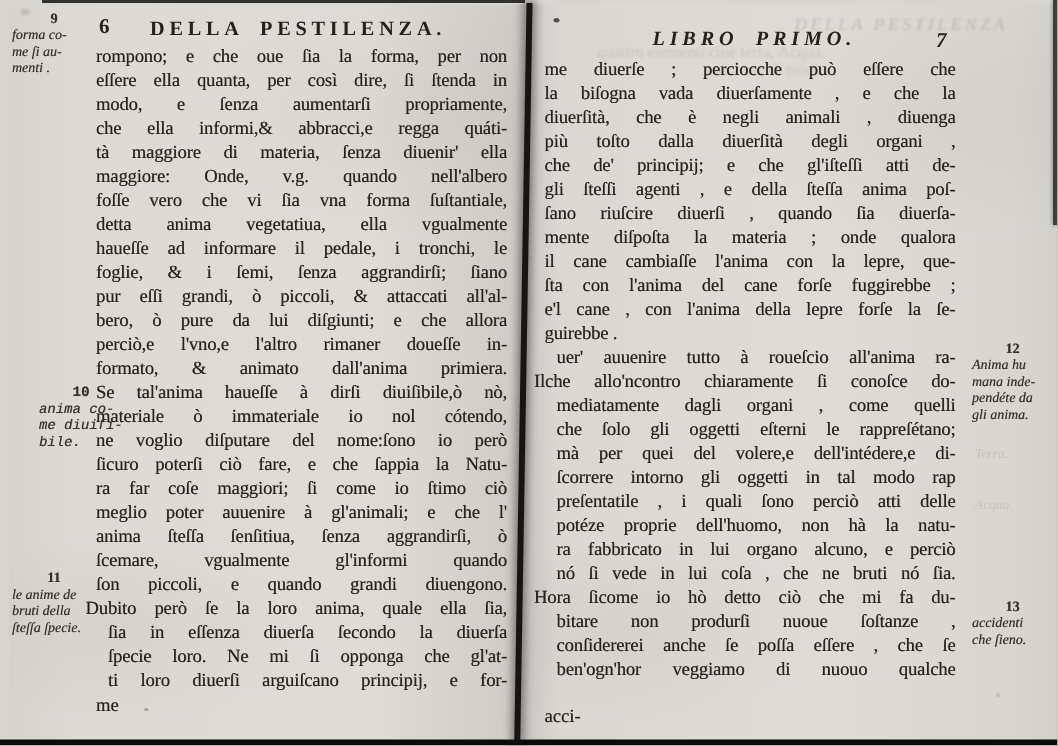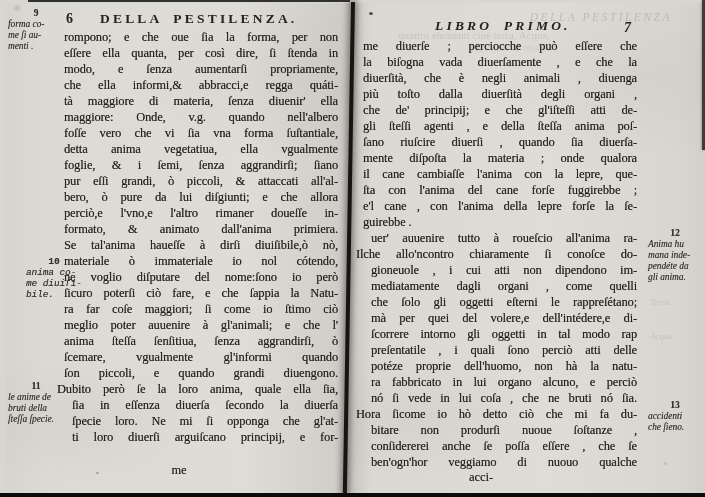--- a/index.html
+++ b/index.html
@@ -21,21 +21,21 @@
   .pg-header{position:absolute;height:16px;font-size:13.5px;}
   .pg-title{letter-spacing:3.2px;word-spacing:5px;font-weight:bold;white-space:nowrap;}
   .pg-num{font-weight:bold;font-size:14px;}
   .body-col{position:absolute;}
   .bl{height:16px;line-height:16px;overflow:hidden;text-align:justify;text-align-last:justify;
       font-size:12.4px;letter-spacing:-0.1px;position:relative;
       text-shadow:0.2px 0.2px 0.35px rgba(35,28,22,0.55);}
   .bl.nj{text-align-last:left;}
   .bl.hf{margin-left:-7px;width:calc(100% + 7px);}
   .bl.hc{padding-left:8px;}
-  .catchword{position:absolute;font-size:12.4px;text-align:center;
+  .catchword{position:absolute;font-size:12.4px;text-align:left;
       text-shadow:0.2px 0.2px 0.35px rgba(35,28,22,0.55);}
   .mnote{position:absolute;font-style:italic;font-size:9.3px;line-height:11px;color:#332f29;
       text-shadow:0.2px 0.2px 0.3px rgba(40,34,28,0.5);}
   .mnote .num{text-align:center;font-style:normal;font-size:9.5px;font-weight:bold;}
   .ghost{position:absolute;color:#6f6b62;pointer-events:none;}
   .gutter{position:absolute;left:351px;top:2px;width:3.5px;height:492px;
       background:#161514;transform:rotate(0.95deg);transform-origin:top center;
       box-shadow:0 0 6px 2px rgba(55,50,45,0.55);}
   .art{position:absolute;pointer-events:none;}
   .speck{position:absolute;border-radius:50%;background:rgba(55,48,40,0.35);pointer-events:none;}
@@ -55,20 +55,21 @@
 
     <div class="body-col" id="left-body" style="left:58px;top:26px;width:274px;">
         <div class="bl">rompono; e che oue ſia la forma, per non</div>
         <div class="bl">eſſere ella quanta, per così dire, ſi ſtenda in</div>
         <div class="bl">modo, e ſenza aumentarſi propriamente,</div>
         <div class="bl">che ella informi,&amp; abbracci,e regga quáti-</div>
         <div class="bl">tà maggiore di materia, ſenza diuenir' ella</div>
         <div class="bl">maggiore: Onde, v.g. quando nell'albero</div>
         <div class="bl">foſſe vero che vi ſia vna forma ſuſtantiale,</div>
         <div class="bl">detta anima vegetatiua, ella vgualmente</div>
+        <div class="bl">haueſſe ad informare il pedale, i tronchi, le</div>
         <div class="bl">foglie, &amp; i ſemi, ſenza aggrandirſi; ſiano</div>
         <div class="bl">pur eſſi grandi, ò piccoli, &amp; attaccati all'al-</div>
         <div class="bl">bero, ò pure da lui diſgiunti; e che allora</div>
         <div class="bl">perciò,e l'vno,e l'altro rimaner doueſſe in-</div>
         <div class="bl">formato, &amp; animato dall'anima primiera.</div>
         <div class="bl">Se tal'anima haueſſe à dirſi diuiſibile,ò nò,</div>
         <div class="bl">materiale ò immateriale io nol cótendo,</div>
         <div class="bl">ne voglio diſputare del nome:ſono io però</div>
         <div class="bl">ſicuro poterſi ciò fare, e che ſappia la Natu-</div>
         <div class="bl">ra far coſe maggiori; ſi come io ſtimo ciò</div>
@@ -128,21 +129,20 @@
         <div class="bl">che de' principij; e che gl'iſteſſi atti de-</div>
         <div class="bl">gli ſteſſi agenti , e della ſteſſa anima poſ-</div>
         <div class="bl">ſano riuſcire diuerſi , quando ſia diuerſa-</div>
         <div class="bl">mente diſpoſta la materia ; onde qualora</div>
         <div class="bl">il cane cambiaſſe l'anima con la lepre, que-</div>
         <div class="bl">ſta con l'anima del cane forſe fuggirebbe ;</div>
         <div class="bl">e'l cane , con l'anima della lepre forſe la ſe-</div>
         <div class="bl nj">guirebbe .</div>
         <div class="bl hc">uer' auuenire tutto à roueſcio all'anima ra-</div>
         <div class="bl hf">Ilche allo'ncontro chiaramente ſi conoſce do-</div>
-        <div class="bl hc">gioneuole , i cui atti non dipendono im-</div>
         <div class="bl hc">mediatamente dagli organi , come quelli</div>
         <div class="bl hc">che ſolo gli oggetti eſterni le rappreſétano;</div>
         <div class="bl hc">mà per quei del volere,e dell'intédere,e di-</div>
         <div class="bl hc">ſcorrere intorno gli oggetti in tal modo rap</div>
         <div class="bl hc">preſentatile , i quali ſono perciò atti delle</div>
         <div class="bl hc">potéze proprie dell'huomo, non hà la natu-</div>
         <div class="bl hc">ra fabbricato in lui organo alcuno, e perciò</div>
         <div class="bl hc">nó ſi vede in lui coſa , che ne bruti nó ſia.</div>
         <div class="bl hf">Hora ſicome io hò detto ciò che mi fa du-</div>
         <div class="bl hc">bitare non produrſi nuoue ſoſtanze ,</div>

